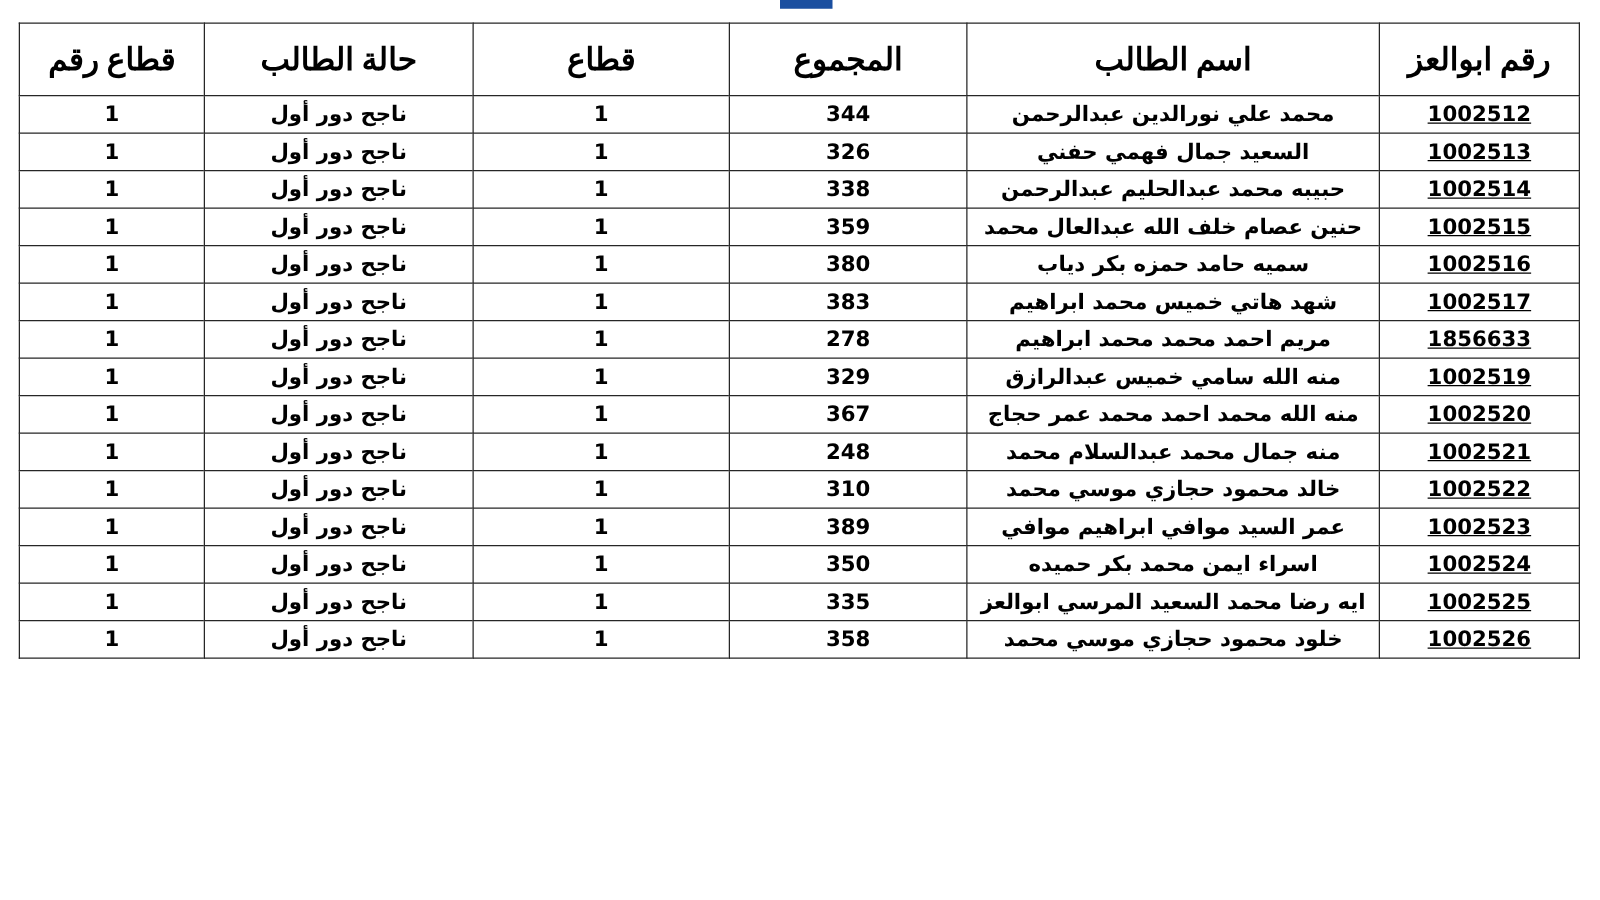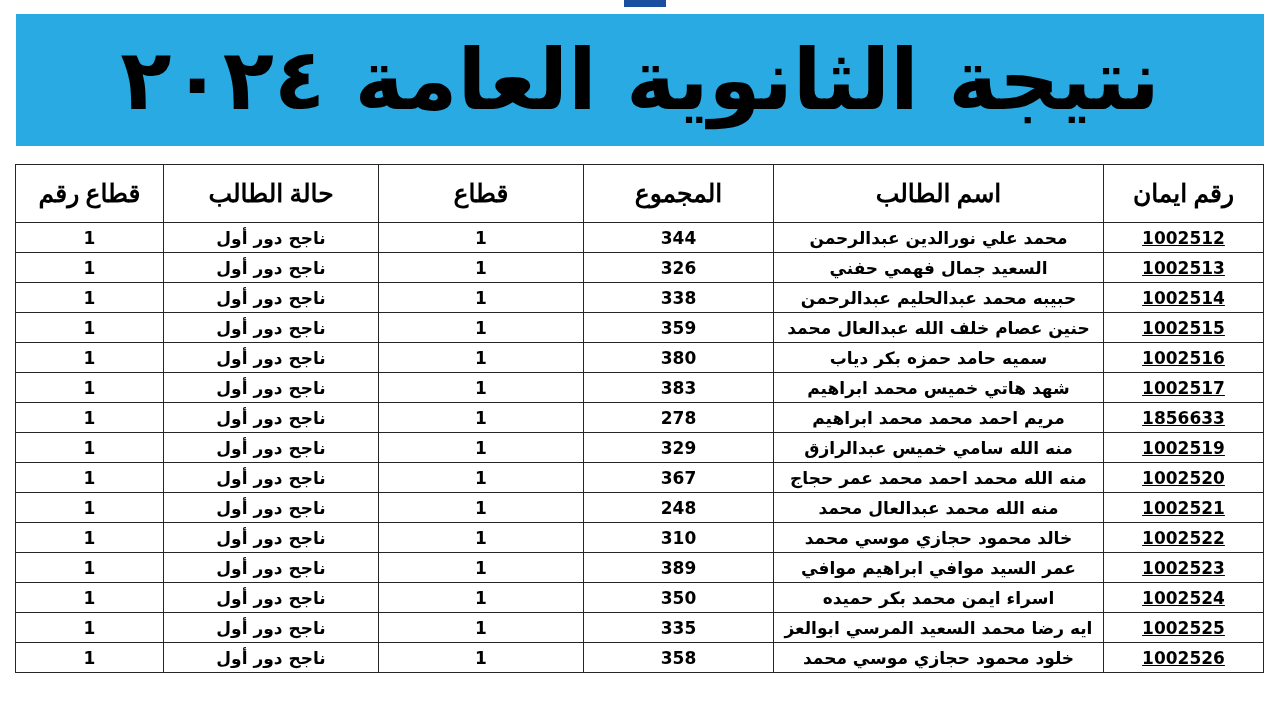--- a/index.html
+++ b/index.html
@@ -105,31 +105,26 @@
     background: #1a4fa0;
   }
 </style>
 </head>
 <body>
 
 <div class="page">
 
   <div class="top-artifact"></div>
 
-  <div class="banner-wrap">
-    <div class="banner">
-      <div class="banner-title">نتيجة الثانوية العامة ٢٠٢٤</div>
-    </div>
-  </div>
 
   <div class="table-wrap">
     <table class="results">
       <thead>
         <tr>
-          <th class="seat">رقم ايمان</th>
+          <th class="seat">رقم ابوالعز</th>
           <th class="name">اسم الطالب</th>
           <th class="total">المجموع</th>
           <th class="sector">قطاع</th>
           <th class="status">حالة الطالب</th>
           <th class="sectornum">قطاع رقم</th>
         </tr>
       </thead>
       <tbody id="results-body">
           <tr>
             <td class="seat">1002512</td>
@@ -198,21 +193,21 @@
           <tr>
             <td class="seat">1002520</td>
             <td class="name">منه الله محمد احمد محمد عمر حجاج</td>
             <td class="total">367</td>
             <td class="sector">1</td>
             <td class="status">ناجح دور أول</td>
             <td class="sectornum">1</td>
           </tr>
           <tr>
             <td class="seat">1002521</td>
-            <td class="name">منه الله محمد عبدالعال محمد</td>
+            <td class="name">منه جمال محمد عبدالسلام محمد</td>
             <td class="total">248</td>
             <td class="sector">1</td>
             <td class="status">ناجح دور أول</td>
             <td class="sectornum">1</td>
           </tr>
           <tr>
             <td class="seat">1002522</td>
             <td class="name">خالد محمود حجازي موسي محمد</td>
             <td class="total">310</td>
             <td class="sector">1</td>

